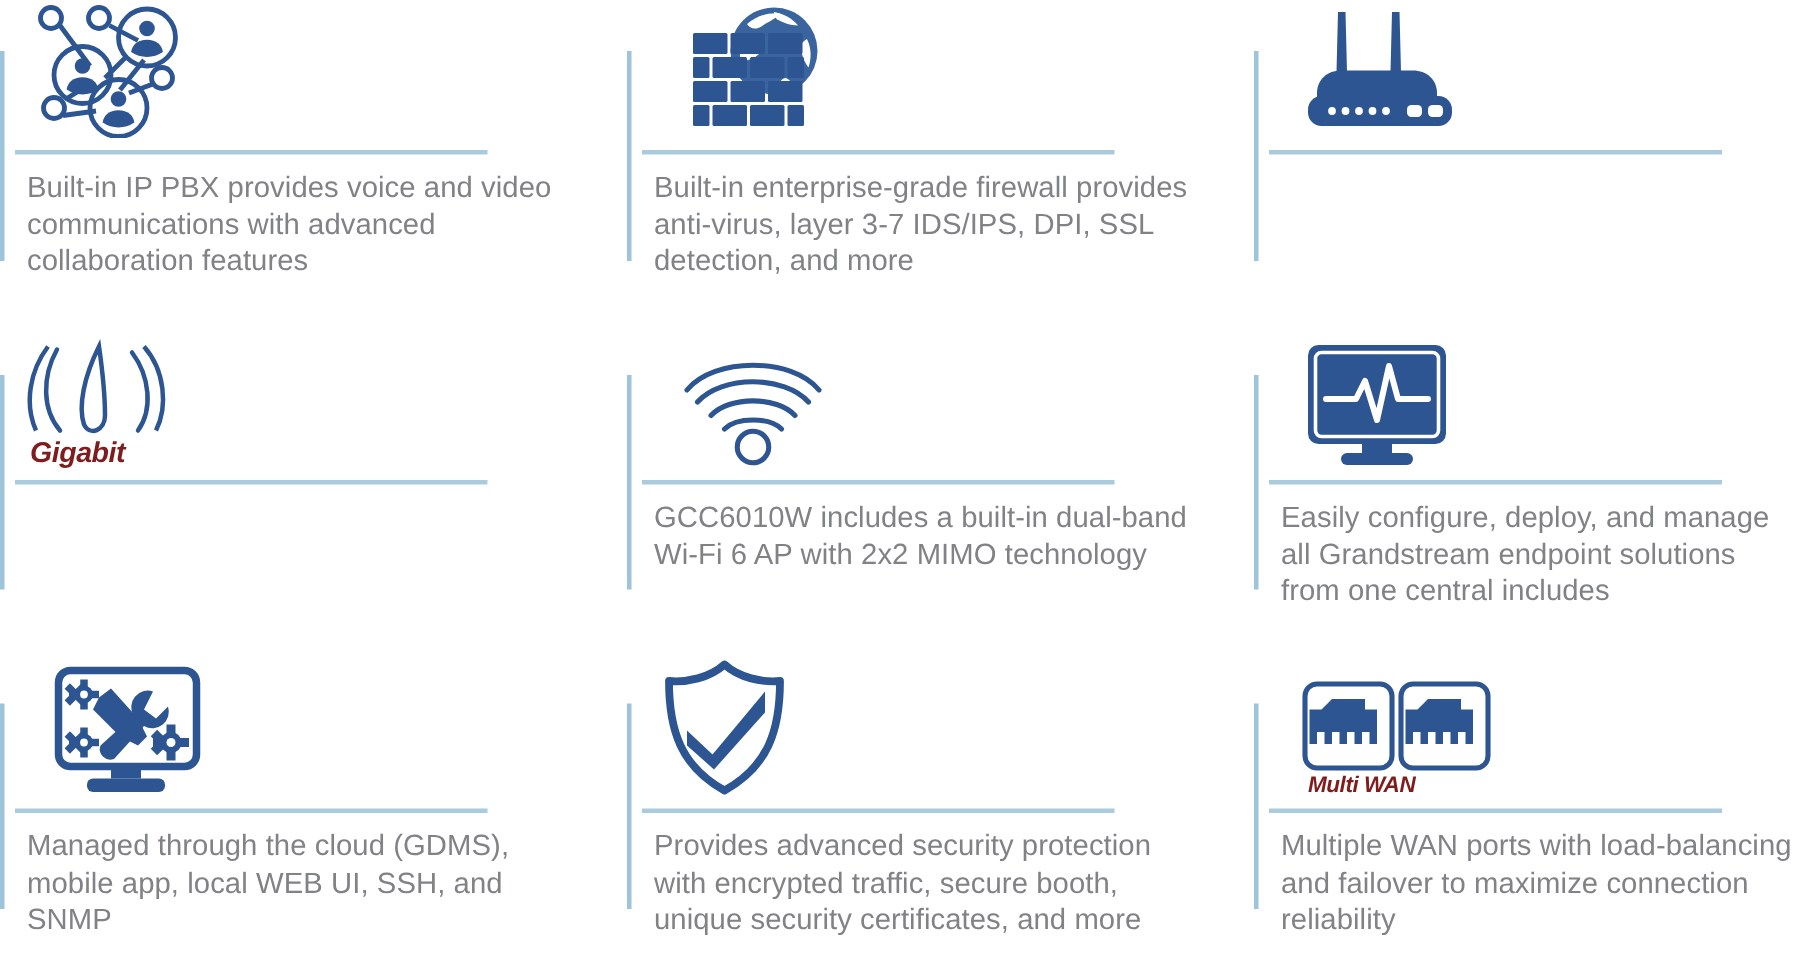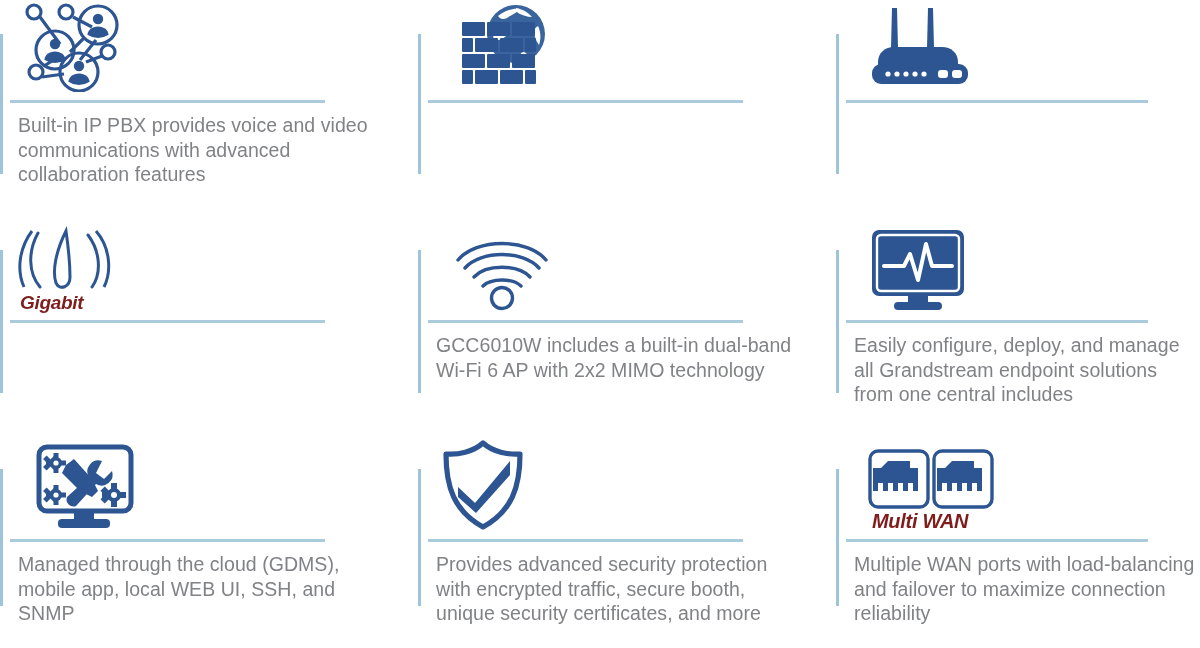--- a/index.html
+++ b/index.html
@@ -55,21 +55,21 @@
   .badge-label {
     font-family: "Liberation Sans", sans-serif;
     font-weight: bold;
     font-style: italic;
     color: #7f1d1d;
     letter-spacing: -0.3px;
     line-height: 1;
   }
 
   .gigabit-label { font-size: 19px; margin-top: 2px; margin-left: 2px; }
-  .wan-label { font-size: 20px; margin-top: 0; margin-left: 4px; }
+  .wan-label { font-size: 15px; margin-top: 0; margin-left: 4px; }
 
   .divider {
     height: 3px;
     width: 315px;
     background: #a9cbdc;
     margin-top: 8px;
     margin-left: 0;
   }
 
   .feature-text {
@@ -159,20 +159,21 @@
             <rect x="58" y="54" width="23" height="14" rx="1"></rect>
             <rect x="8" y="70" width="11" height="14" rx="1"></rect>
             <rect x="21" y="70" width="23" height="14" rx="1"></rect>
             <rect x="46" y="70" width="23" height="14" rx="1"></rect>
             <rect x="71" y="70" width="11" height="14" rx="1"></rect>
           </g>
         </svg>
       </div>
     </div>
     <div class="divider"></div>
+    <div class="feature-text">Built-in enterprise-grade firewall provides anti-virus, layer 3-7 IDS/IPS, DPI, SSL detection, and more</div>
   </div>
 
   <div class="feature-cell col3">
     <div class="cell-rule"></div>
     <div class="icon-area">
       <div class="icon-wrap" style="margin-left:14px;">
         <svg width="110" height="92" viewBox="0 0 110 92">
           <g fill="#2d5591">
             <path d="M24 8 L29 8 L30 48 L23 48 Z"></path>
             <path d="M60 8 L65 8 L66 48 L59 48 Z"></path>

